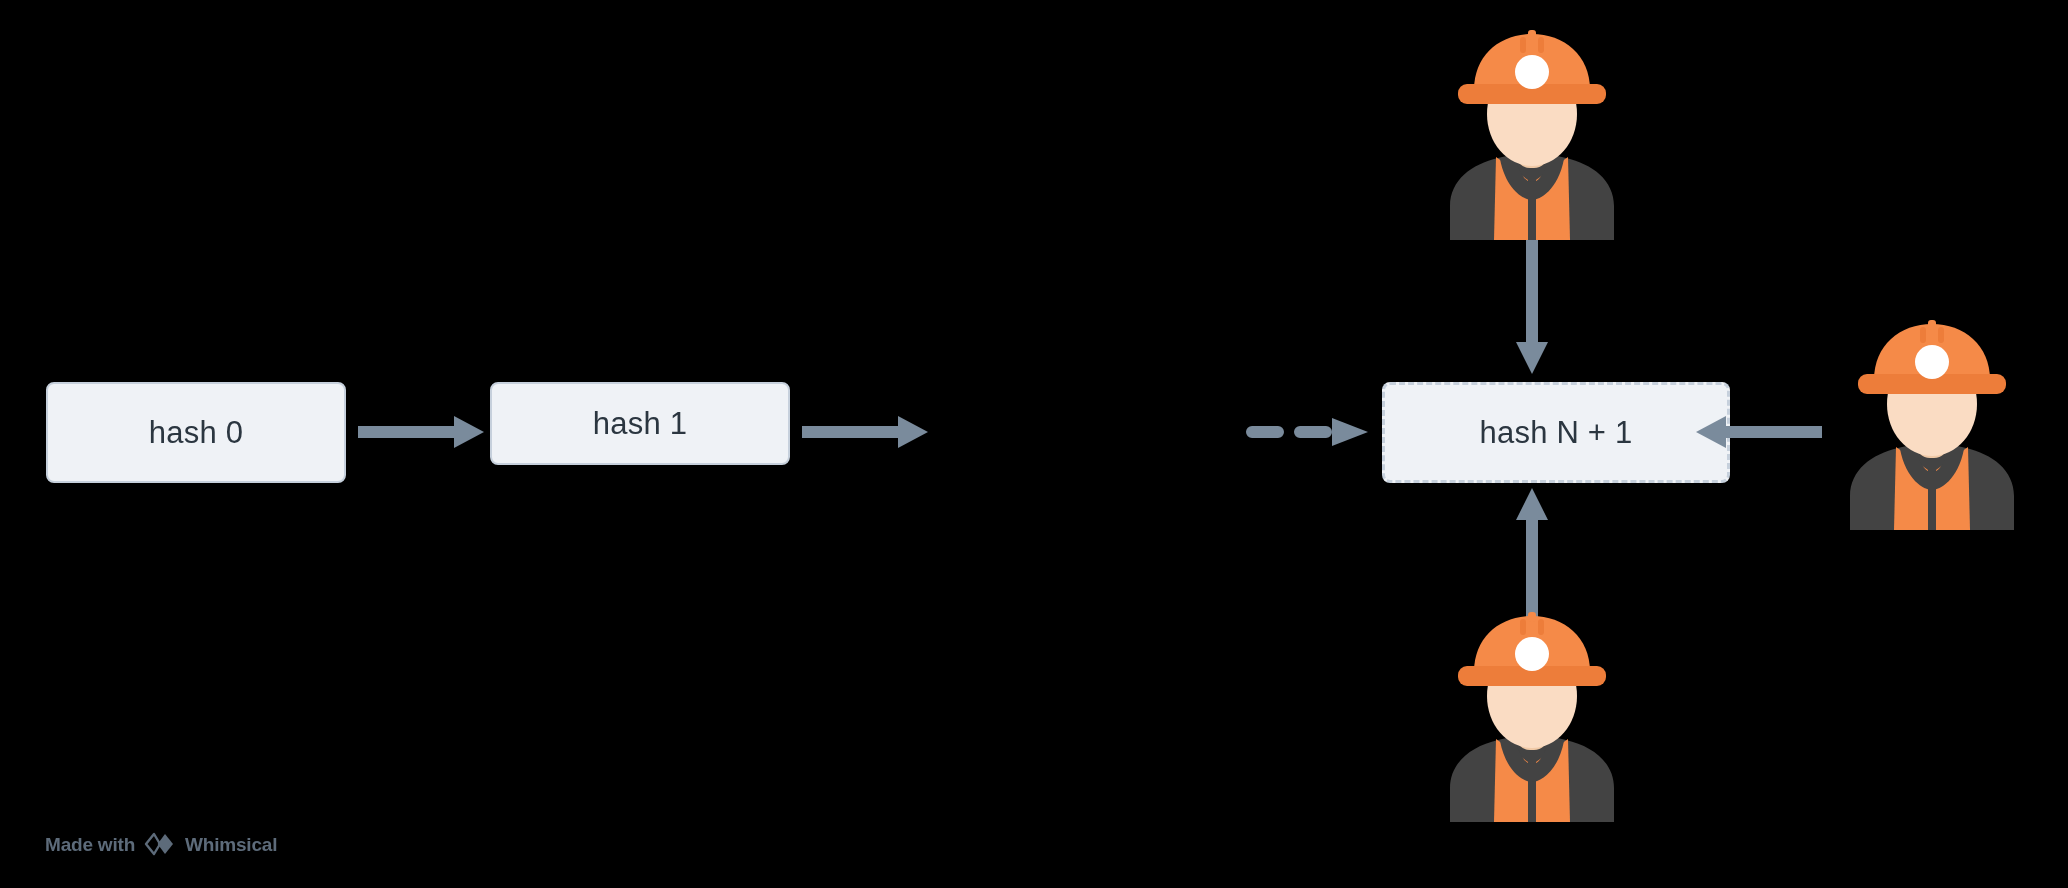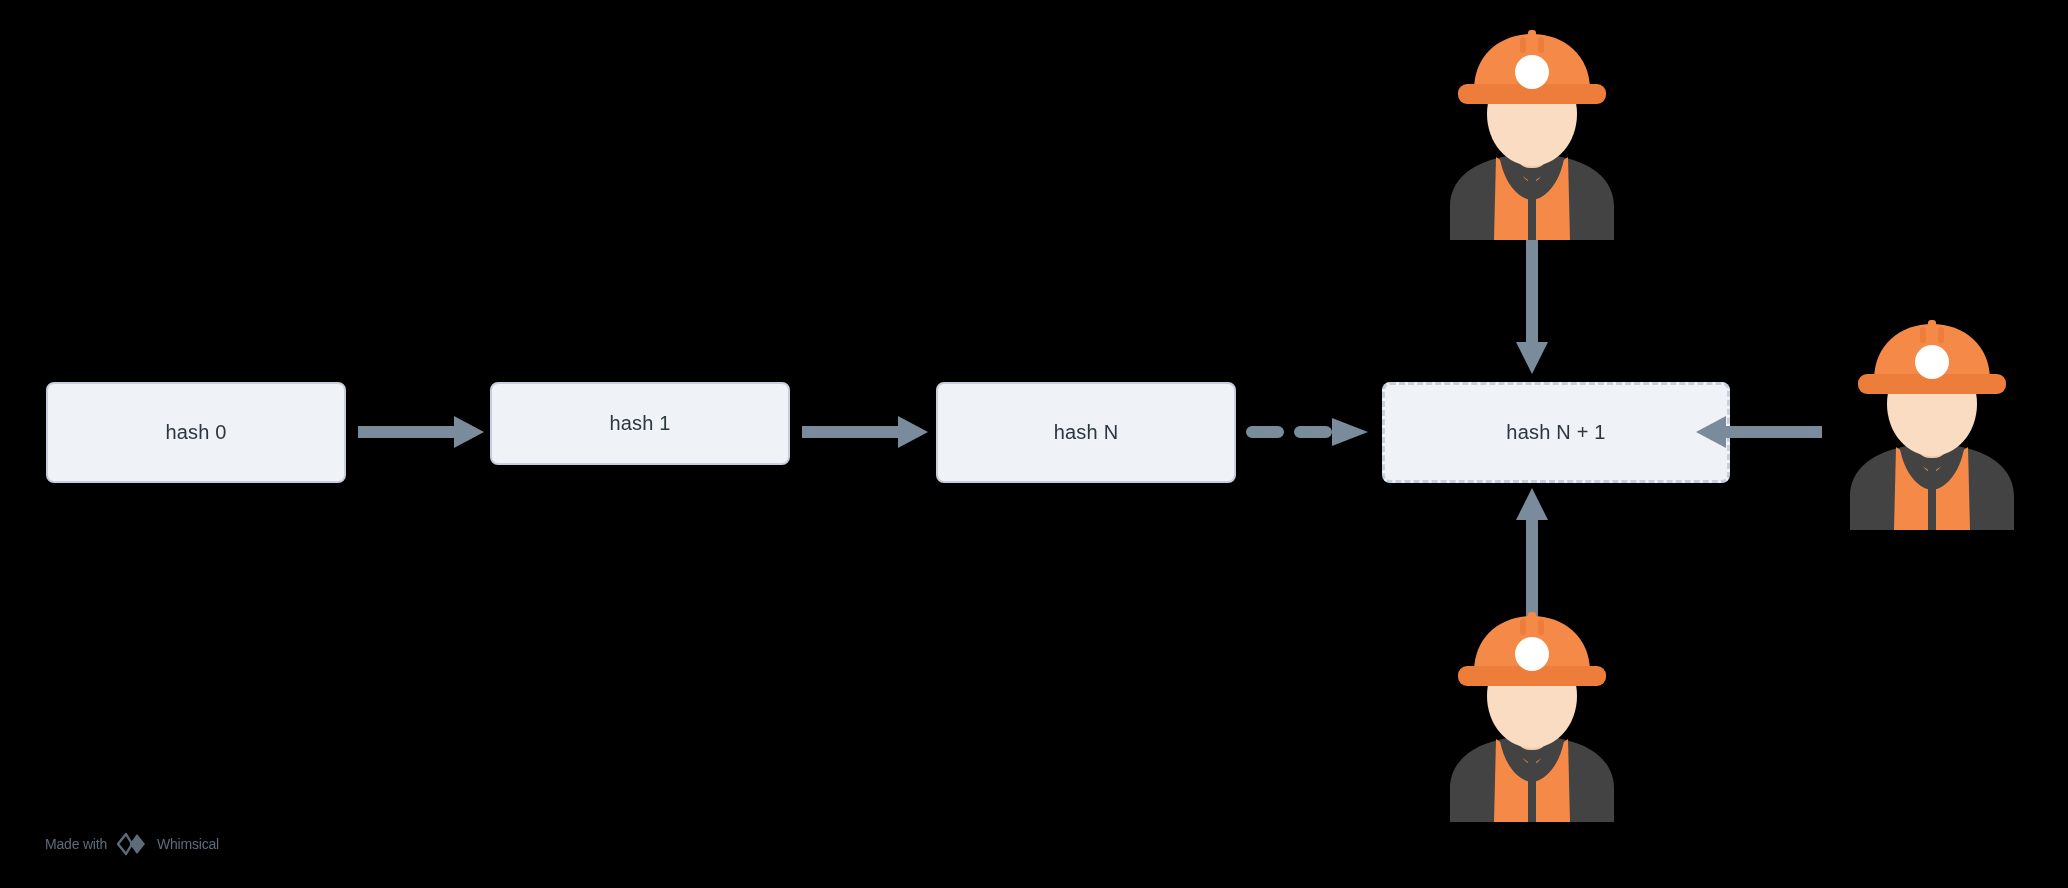--- a/index.html
+++ b/index.html
@@ -24,21 +24,21 @@
   .node {
     position: absolute;
     box-sizing: border-box;
     background: #eff2f6;
     border: 2px solid #c6d0dc;
     border-radius: 8px;
     display: flex;
     align-items: center;
     justify-content: center;
     color: #2b3640;
-    font-size: 20px;
+    font-size: 31px;
     font-weight: 400;
     letter-spacing: 0.2px;
     font-family: "Liberation Sans", sans-serif;
   }
   .node.dashed {
     border-style: dashed;
     border-width: 3px;
     border-color: #c6d0dc;
   }
 
@@ -56,44 +56,41 @@
 
   
   #watermark {
     position: absolute;
     left: 45px;
     top: 832px;
     display: flex;
     align-items: center;
     gap: 9px;
     color: #5d6b7a;
-    font-size: 14px;
-    font-weight: normal;
+    font-size: 19px;
+    font-weight: bold;
     font-family: "Liberation Sans", sans-serif;
     letter-spacing: -0.2px;
   }
   #watermark .wm-mark { display: block; }
   #watermark .wm-text { line-height: 1; }
 </style>
 </head>
 <body>
 
 <div id="canvas">
 
   <div class="node" style="left:46px; top:382px; width:300px; height:101px;">
     <span>hash 0</span>
   </div>
 
   <div class="node" style="left:490px; top:382px; width:300px; height:83px;">
     <span>hash 1</span>
   </div>
 
-  <div class="node" style="left:936px; top:382px; width:300px; height:101px;">
-    <span>hash N</span>
-  </div>
 
   <div class="node dashed" style="left:1382px; top:382px; width:348px; height:101px;">
     <span>hash N + 1</span>
   </div>
 
   <div class="arrow" style="left:358px; top:412px; width:126px; height:40px;">
     <svg width="126" height="40" viewBox="0 0 126 40">
       <path d="M0 14 H96 V4 L126 20 L96 36 V26 H0 Z" fill="#7a8b9c"></path>
     </svg>
   </div>

